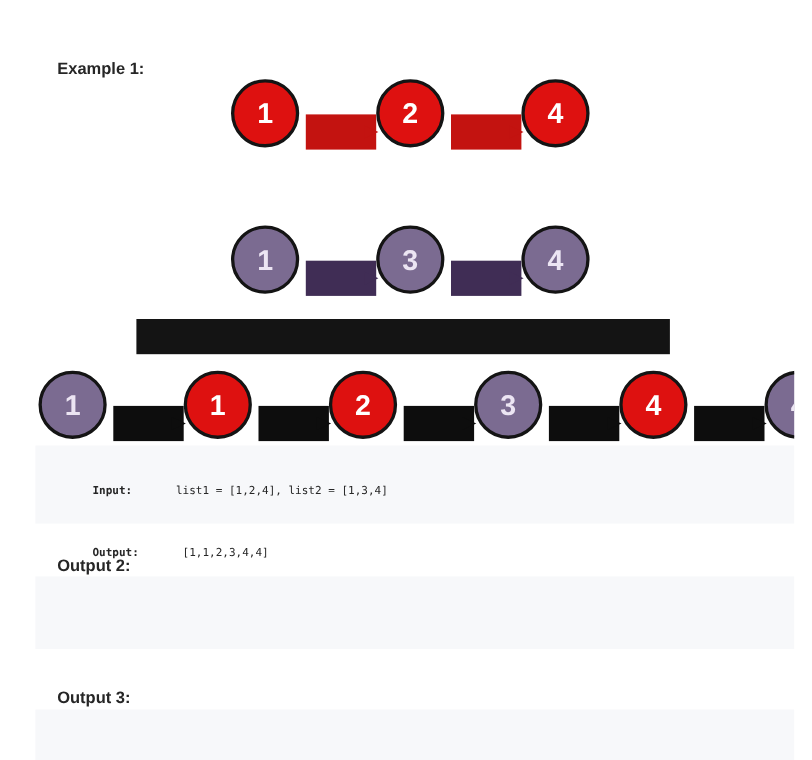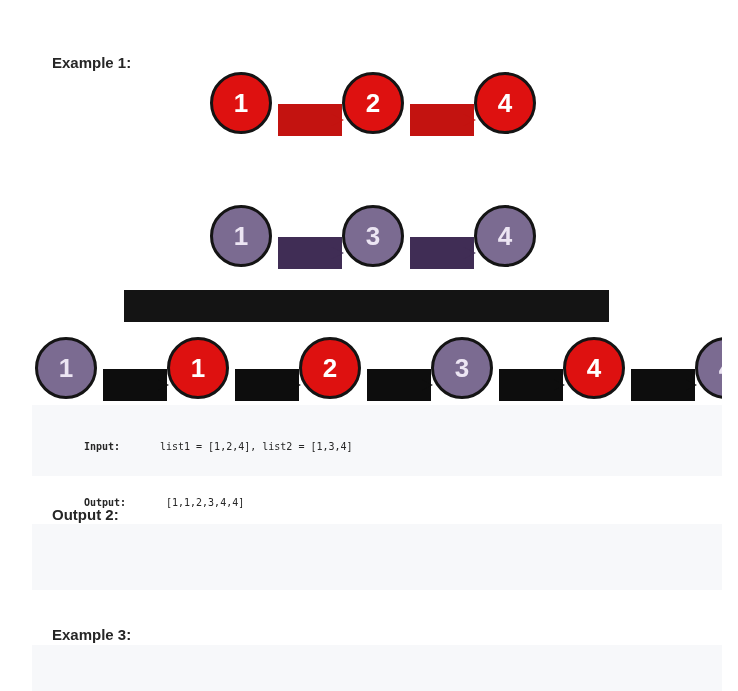--- a/index.html
+++ b/index.html
@@ -134,17 +134,17 @@
 
   <div class="code-block" style="top:373px;height:71px">
     <div class="code-line"><span class="code-label">Input:</span><span>list1 = [1,2,4], list2 = [1,3,4]</span></div>
     <div class="code-line"><span class="code-label">Output:</span><span>[1,1,2,3,4,4]</span></div>
   </div>
 
   <div class="heading" style="top:458px">Output 2:</div>
   <div class="code-block" style="top:492px;height:66px">
   </div>
 
-  <div class="heading" style="top:578px">Example 3:</div>
+  <div class="heading" style="top:578px">Output 3:</div>
   <div class="code-block" style="top:613px;height:69px">
   </div>
 
 </div>
 
 </body></html>

